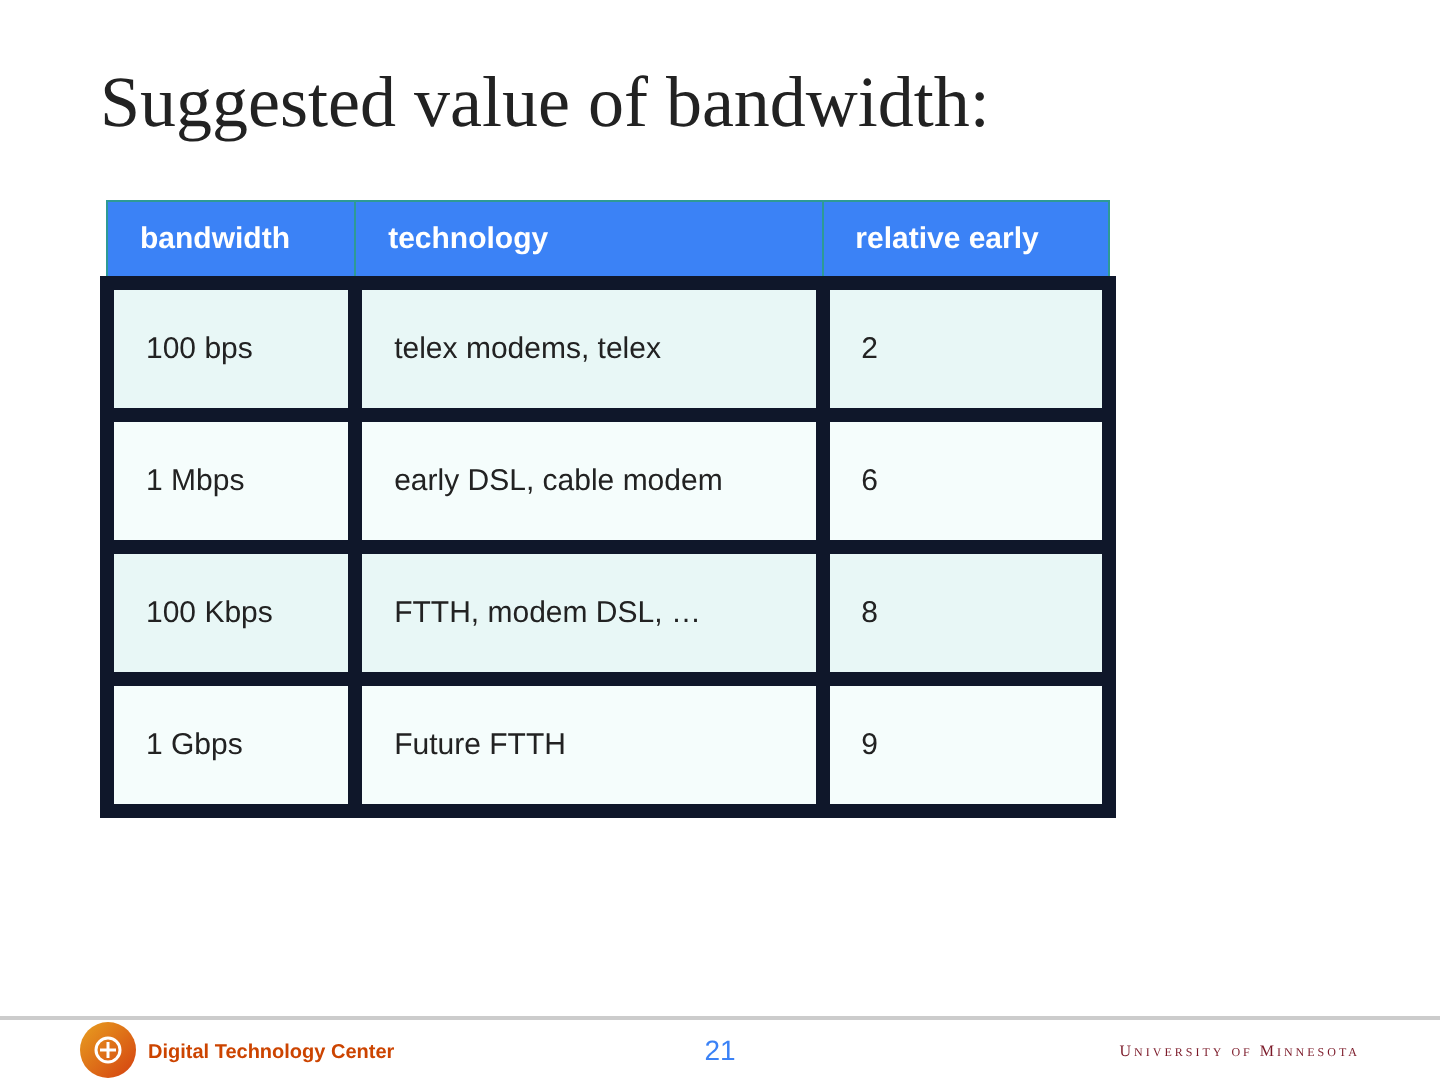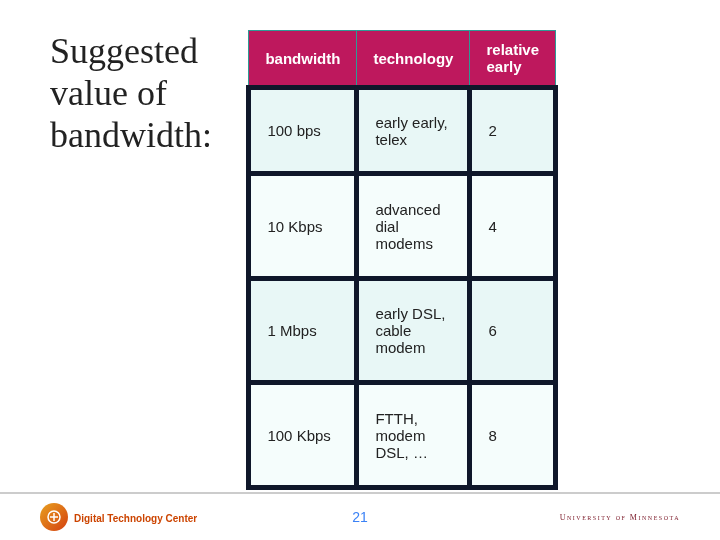--- a/index.html
+++ b/index.html
@@ -11,38 +11,39 @@
       font-family: Arial, sans-serif;
       position: relative;
       overflow: hidden;
     }
 
     .slide-container {
       width: 608px;
       height: 540px;
       padding: 30px 50px 50px 50px;
       display: flex;
+      flex-direction: column;
     }
 
     .slide-title {
       font-size: 36px;
       font-weight: normal;
       color: #222222;
       margin-bottom: 28px;
       font-family: Georgia, serif;
     }
 
     .bandwidth-table {
       width: 100%;
       border-collapse: collapse;
       font-size: 15px;
     }
 
     .bandwidth-table thead tr {
-      background-color: #be185d;
+      background-color: #3b82f6;
     }
 
     .bandwidth-table thead th {
       color: #ffffff;
       font-weight: bold;
       padding: 10px 16px;
       text-align: left;
       border: 1px solid #2e9a95;
     }
 
@@ -50,29 +51,29 @@
       background-color: #e8f7f6;
     }
 
     .bandwidth-table tbody tr:nth-child(even) {
       background-color: #f5fdfc;
     }
 
     .bandwidth-table tbody td {
       padding: 21px 16px;
       color: #222222;
-      border: 5px solid #0f172a;
+      border: 7px solid #0f172a;
     }
 
     .footer {
       position: absolute;
       bottom: 0;
       left: 0;
       right: 0;
-      height: 48px;
+      height: 32px;
       border-top: 2px solid #cccccc;
       display: flex;
       align-items: center;
       justify-content: space-between;
       padding: 0 40px;
     }
 
     .footer-left {
       display: flex;
       align-items: center;
@@ -138,37 +139,37 @@
     <thead>
       <tr>
         <th>bandwidth</th>
         <th>technology</th>
         <th>relative early</th>
       </tr>
     </thead>
     <tbody id="table-body">
     <tr>
           <td>100 bps</td>
-          <td>early early, telex</td>
+          <td>telex modems, telex</td>
           <td>2</td>
-        </tr>
-        <tr>
-          <td>10 Kbps</td>
-          <td>advanced dial modems</td>
-          <td>4</td>
         </tr>
         <tr>
           <td>1 Mbps</td>
           <td>early DSL, cable modem</td>
           <td>6</td>
         </tr>
         <tr>
           <td>100 Kbps</td>
           <td>FTTH, modem DSL, …</td>
           <td>8</td>
+        </tr>
+        <tr>
+          <td>1 Gbps</td>
+          <td>Future FTTH</td>
+          <td>9</td>
         </tr>
       </tbody>
   </table>
 
 </div>
 
 <div class="footer">
   <div class="footer-left">
     <div class="dtc-logo">
       <div class="dtc-logo-circle">

